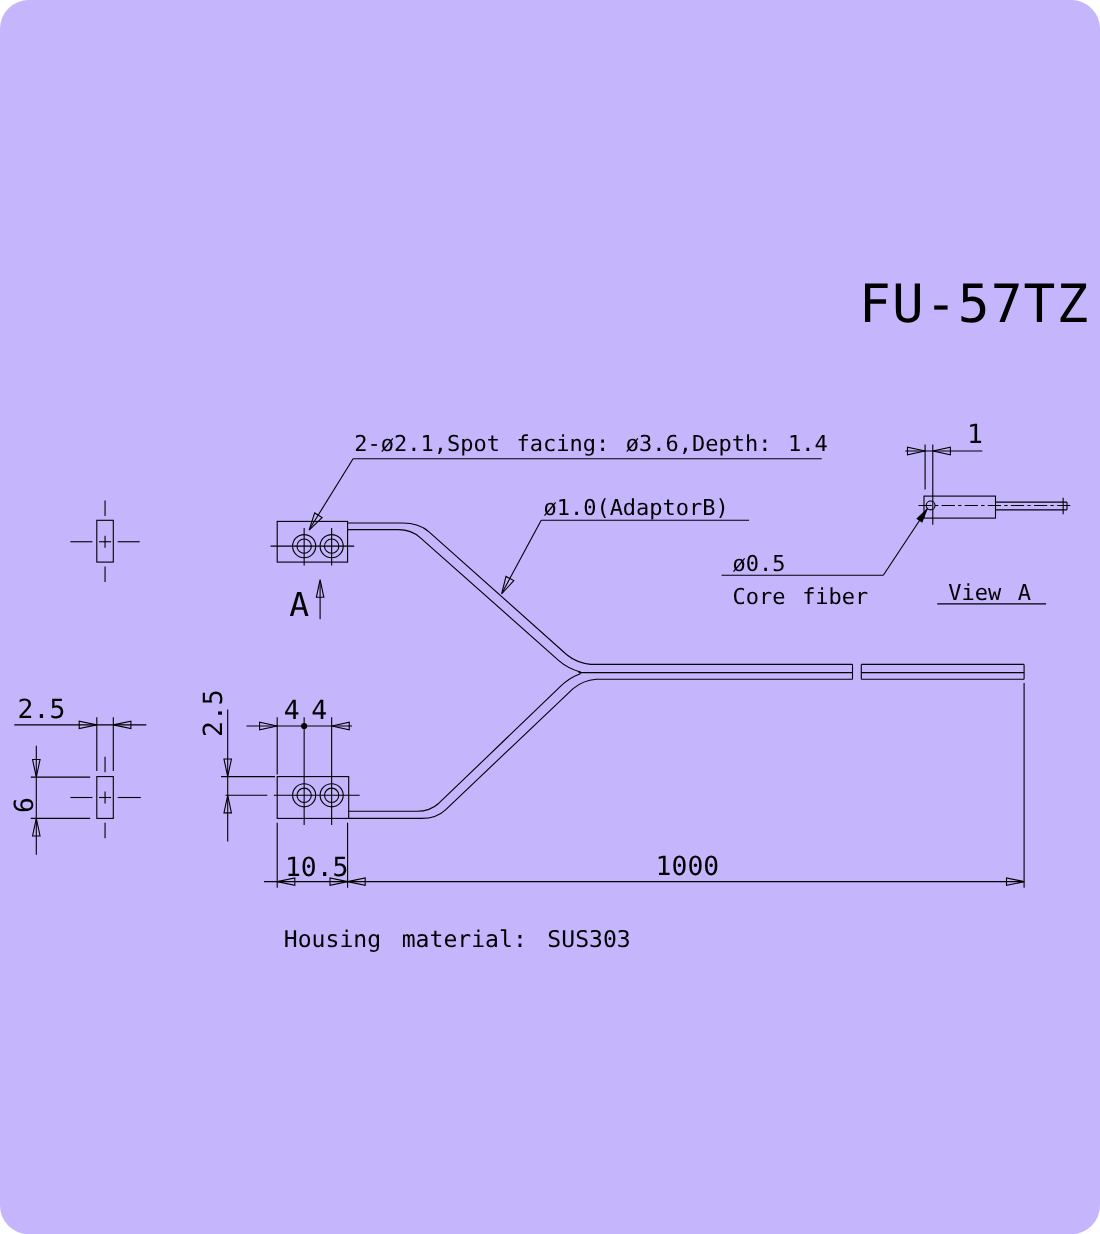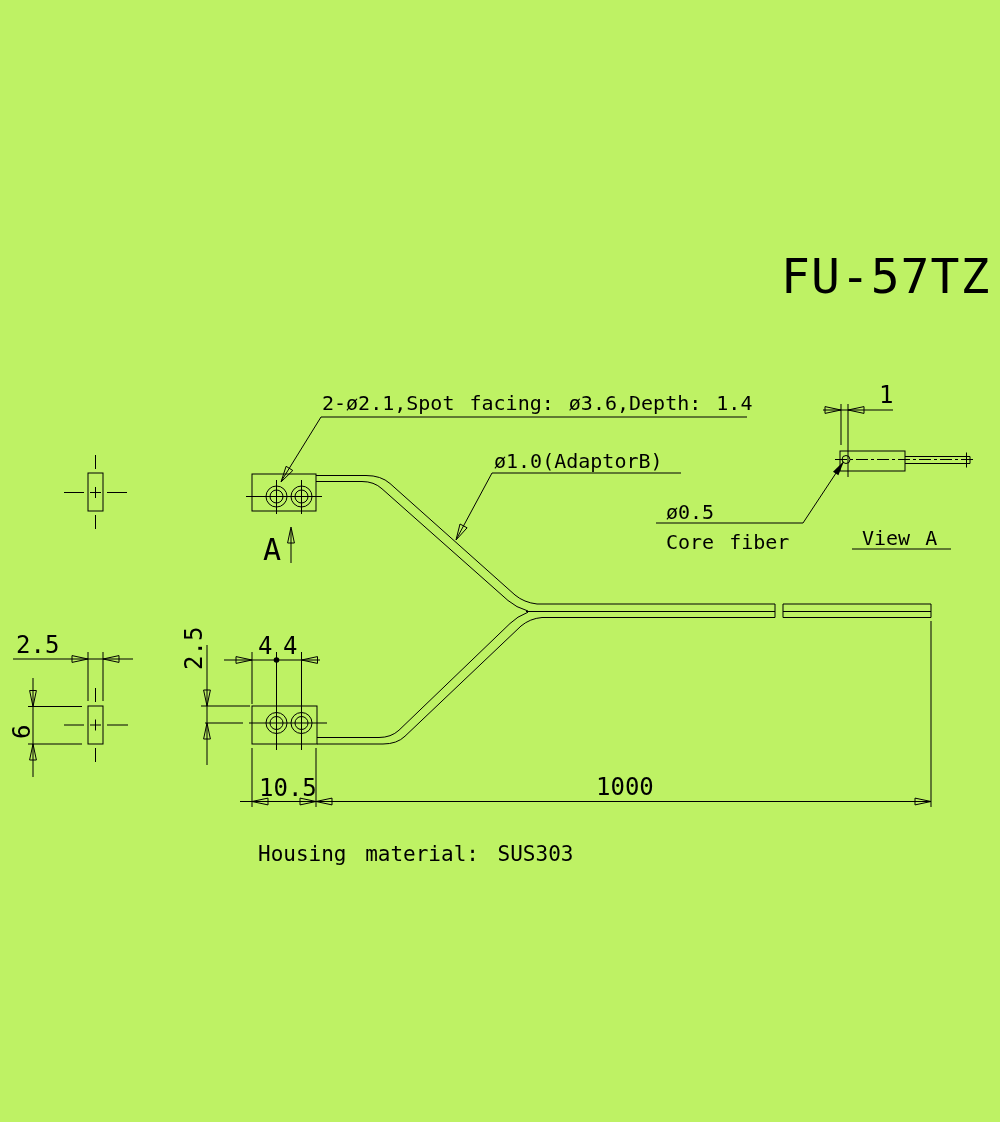--- a/index.html
+++ b/index.html
@@ -1,16 +1,16 @@
 <!DOCTYPE html>
 <html><head>
 <meta charset="utf-8">
 <style>
   html,body{margin:0;padding:0;background:#ffffff;}
-  .canvas{position:relative;width:1000px;height:1122px;background:#bef264;overflow:hidden;}
+  .canvas{position:relative;width:1000px;height:1122px;background:#c4b5fd;overflow:hidden;border-radius:26px;}
   svg{display:block;}
   svg text{font-family:"DejaVu Sans Mono","Liberation Mono",monospace;fill:#000000;}
   .ln{stroke:#000000;stroke-width:1;fill:none;}
   .cl{stroke:#000000;stroke-width:1;fill:none;}
   .oarrow{stroke:#000000;stroke-width:1;fill:none;}
   .farrow{fill:#000000;stroke:none;}
   .fdot{fill:#000000;stroke:none;}
   .note{font-size:20px;word-spacing:3px;}
   .note21{font-size:21px;word-spacing:6px;}
   .dim{font-size:24px;}

